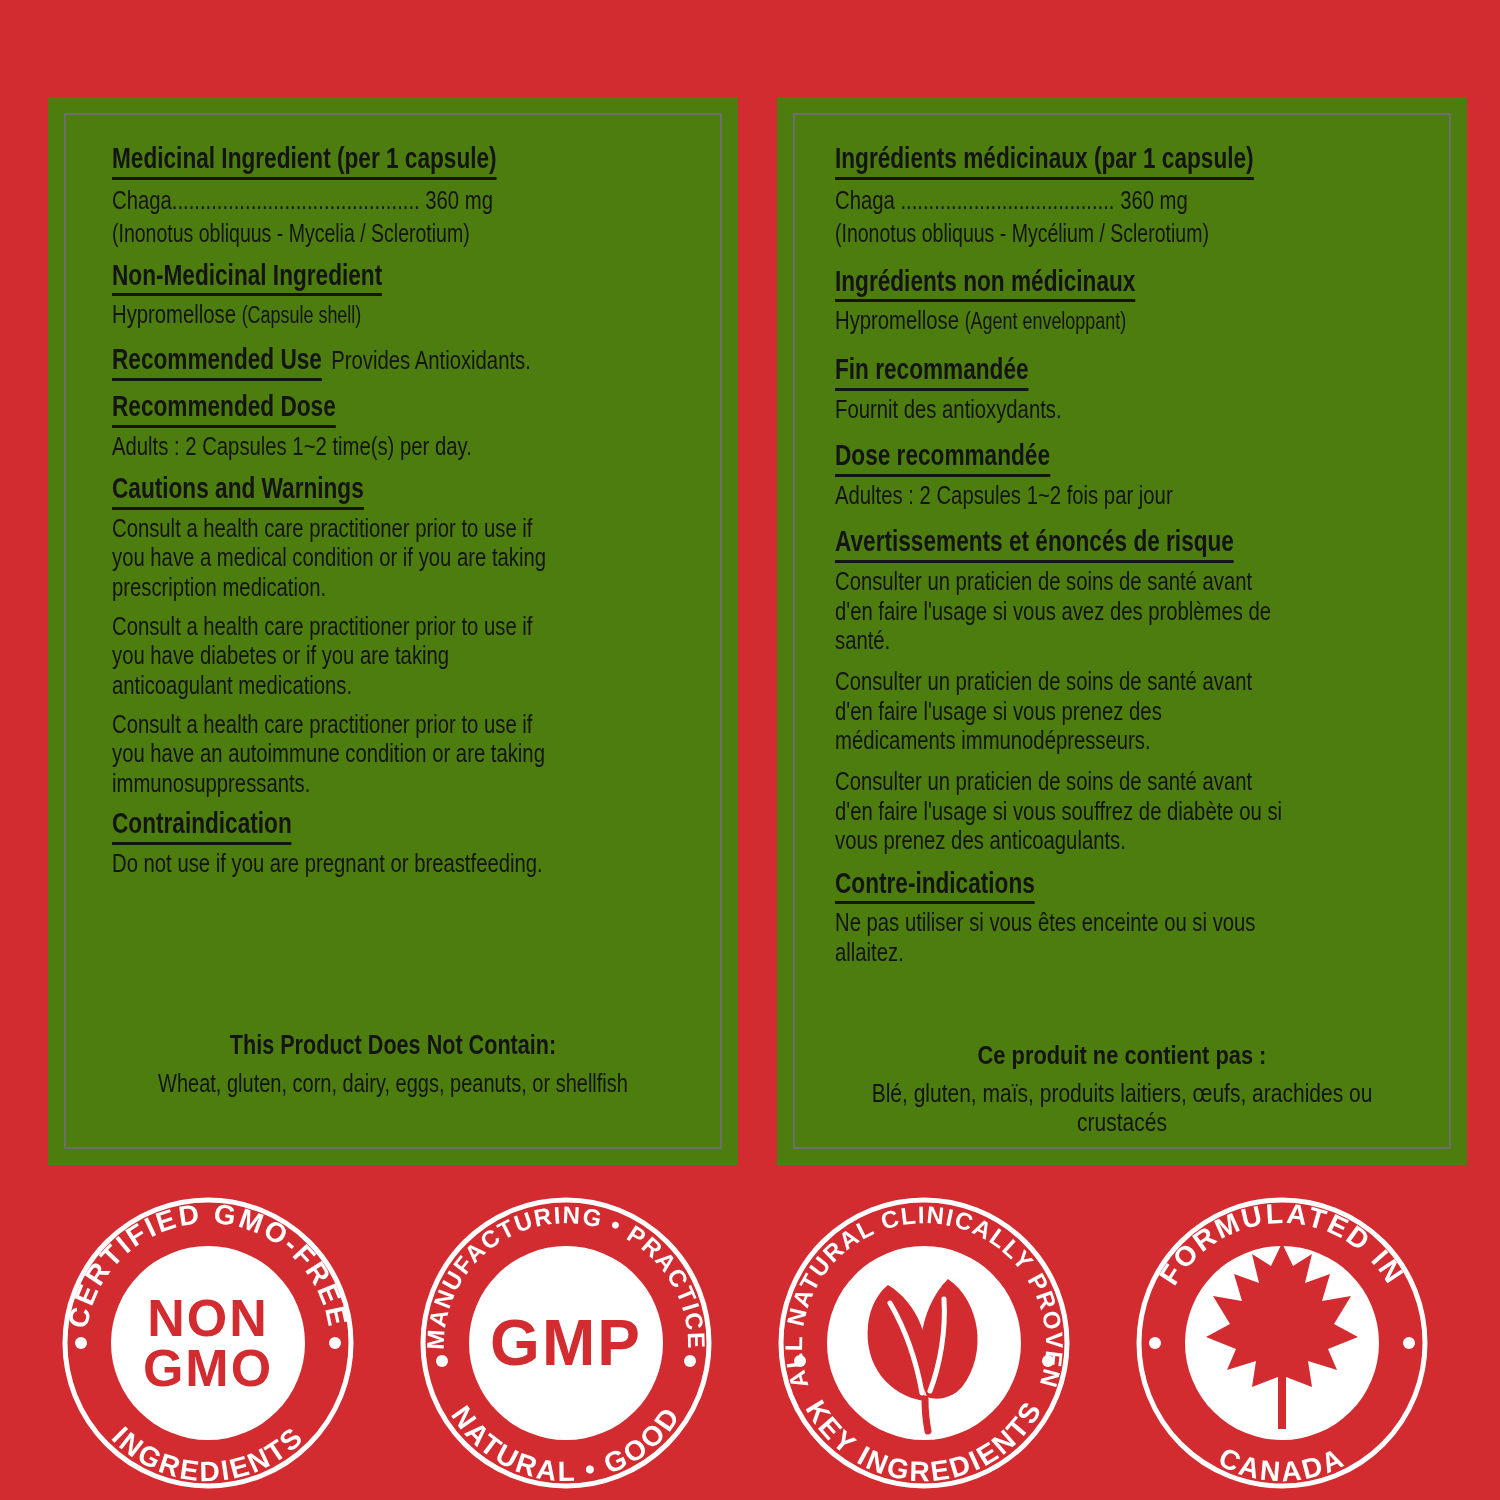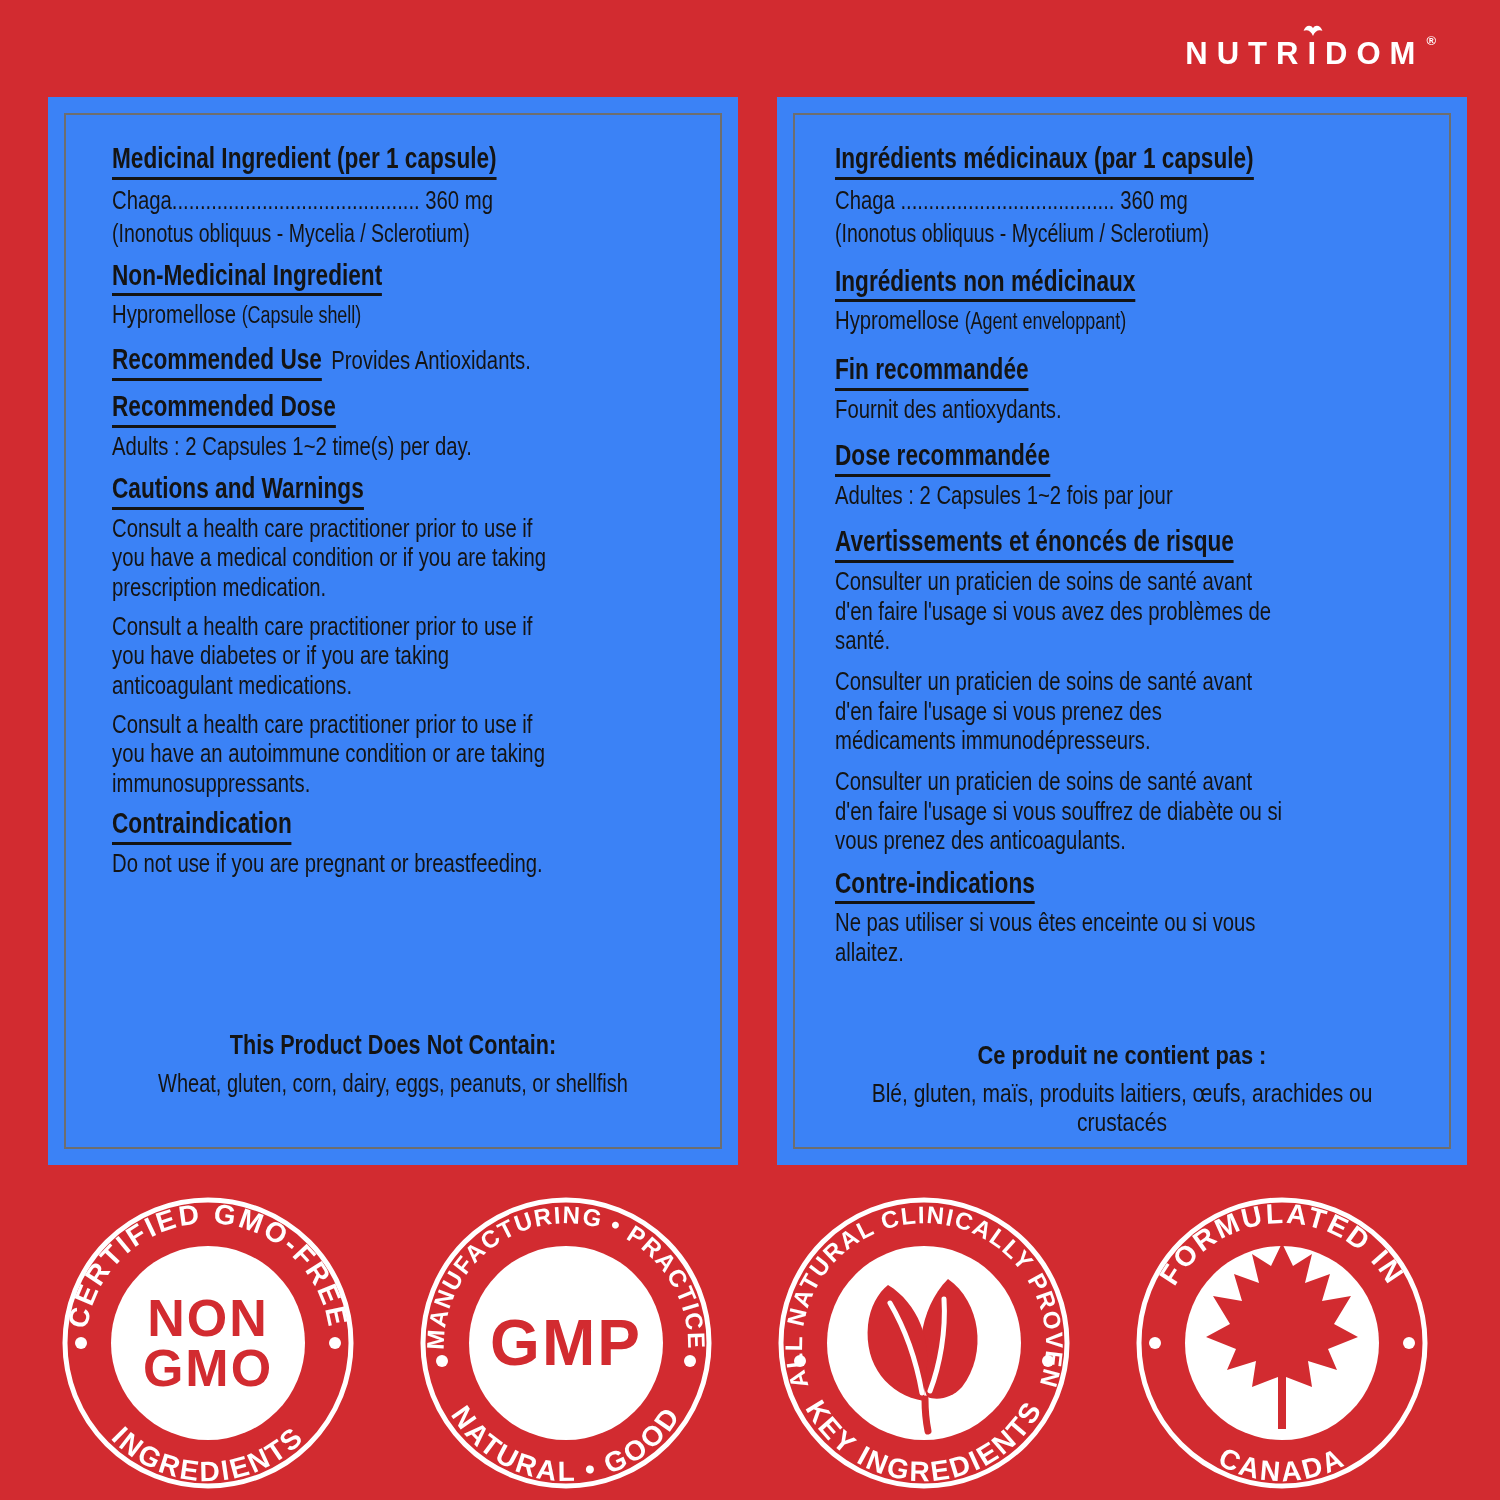--- a/index.html
+++ b/index.html
@@ -17,21 +17,21 @@
   
   .logo{
     position:absolute;top:36px;right:64px;
     color:#fff;font-weight:bold;font-size:31px;letter-spacing:9px;
     white-space:nowrap;
   }
   .logo .i-wrap{position:relative;display:inline-block;}
   .logo .sprout{position:absolute;left:-5px;top:-12px;width:22px;height:12px;}
   .logo .reg{font-size:13px;letter-spacing:0;vertical-align:top;position:relative;top:-3px;margin-left:2px;}
   
-  .panel{position:absolute;top:97px;width:690px;height:1068px;background:#3b82f6;}
+  .panel{position:absolute;top:97px;width:690px;height:1068px;background:#4d7c0f;}
   .panel-en{left:48px;}
   .panel-fr{left:768px;margin-left:9px;}
   .panel .inner-border{position:absolute;inset:16px;border:2px solid var(--border-gray);pointer-events:none;}
   .content{
     position:absolute;left:64px;top:46px;width:575px;
     transform:scaleX(0.78);transform-origin:0 0;
     font-size:26px;line-height:1.13;
   }
   .panel-fr .content{left:58px;}
   .hd{
@@ -69,25 +69,20 @@
   .gmp-t{font-size:64px;letter-spacing:2px;}
   .leaf{fill:var(--red);}
   .vein{fill:none;stroke:#fff;stroke-width:5;stroke-linecap:round;}
   .stem{fill:none;stroke:var(--red);stroke-width:7;stroke-linecap:round;}
 </style>
 </head>
 <body>
 
 <div class="canvas">
 
-  <div class="logo">
-    <span>NUTR</span><span class="i-wrap"><svg class="sprout" viewBox="0 0 22 14">
-          <path fill="#ffffff" d="M11 14 C 9 8, 4 6, 0 8 C 2 2, 8 0, 11 5 C 14 0, 20 2, 22 8 C 18 6, 13 8, 11 14 Z"></path>
-        </svg><span>I</span></span><span>DOM</span><span class="reg">®</span>
-  </div>
 
   <section class="panel panel-en">
     <div class="inner-border"></div>
     <div class="content">
       <div class="row mb6"><span class="hd">Medicinal Ingredient (per 1 capsule)</span></div>
       <div class="row mb4">Chaga............................................ 360 mg</div>
       <div class="row latin mb12">(Inonotus obliquus - Mycelia / Sclerotium)</div>
       <div class="row mb4"><span class="hd">Non-Medicinal Ingredient</span></div>
       <div class="row mb14"><span>Hypromellose</span> <span class="small-note">(Capsule shell)</span></div>
       <div class="row mb10"><span class="hd">Recommended Use</span><span class="after-hd">Provides Antioxidants.</span></div>

